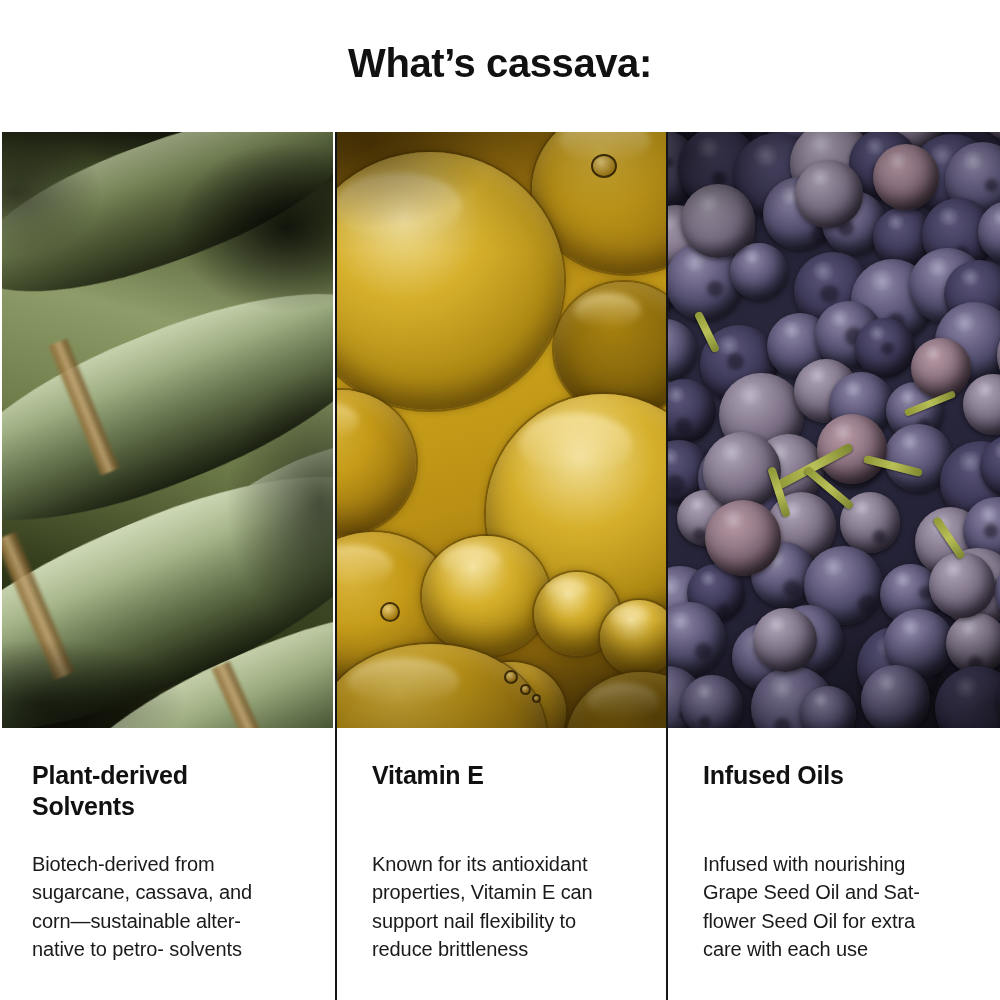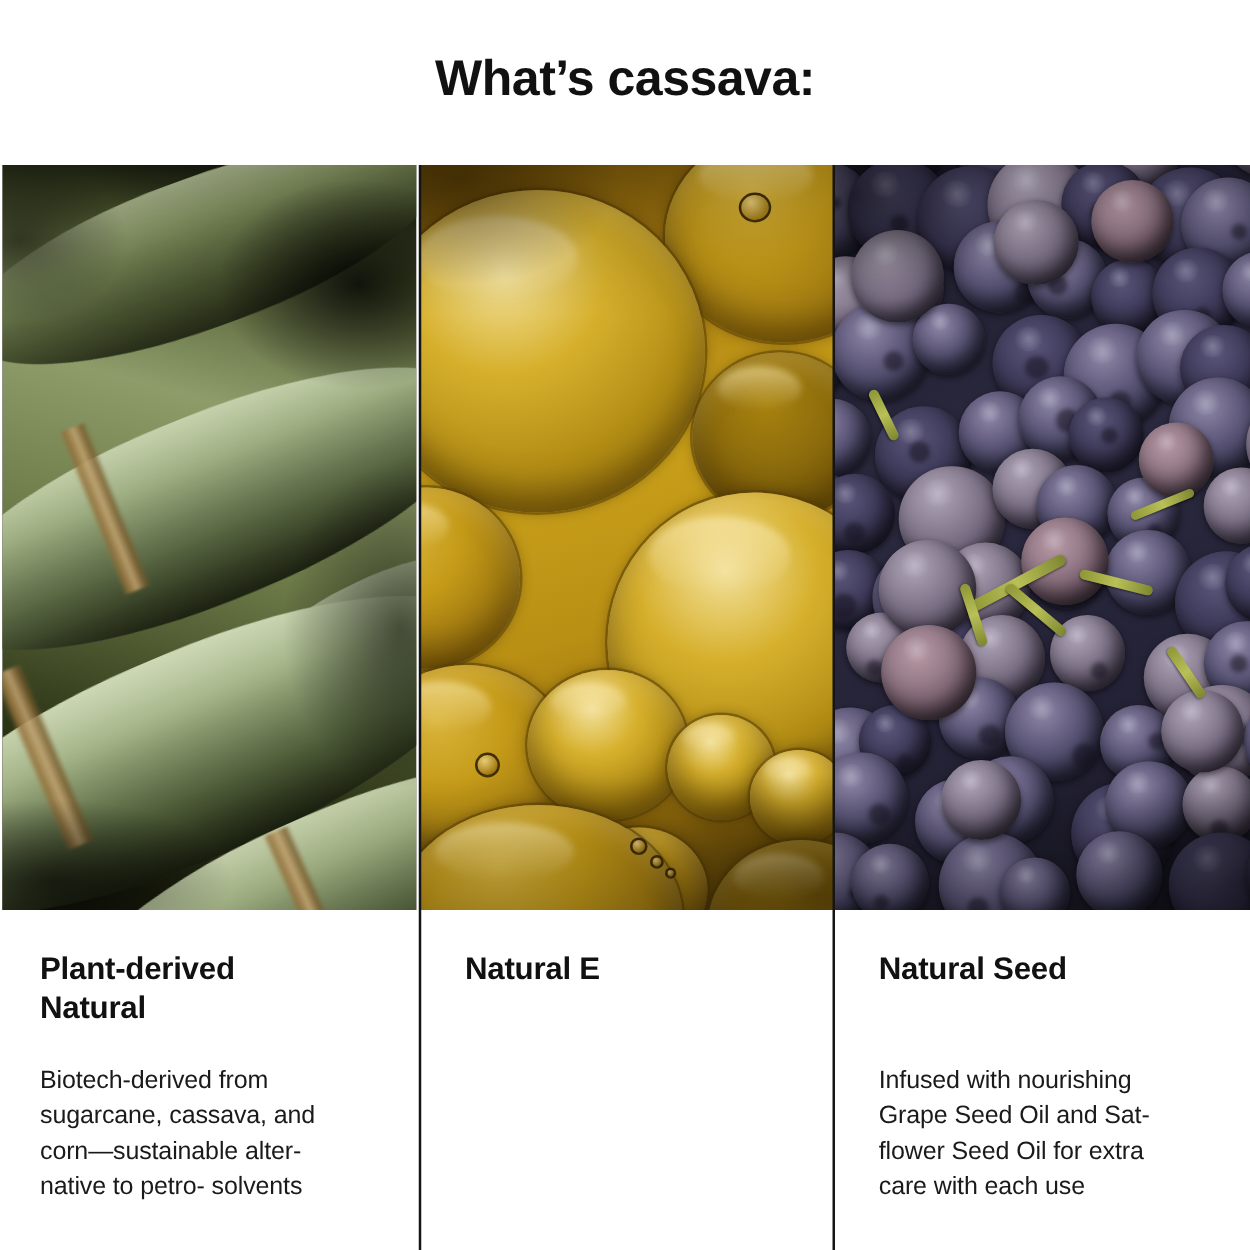--- a/index.html
+++ b/index.html
@@ -283,21 +283,21 @@
       <div class="node cane-n1"></div>
       <div class="stalk cane-s5"></div>
       <div class="stalk cane-s2"></div>
       <div class="node cane-n2"></div>
       <div class="stalk cane-s3"></div>
       <div class="node cane-n3"></div>
       <div class="layer cane-dark"></div>
     </div>
     <div class="textblock">
       <div class="card-title">Plant-derived
-Natural</div>
+Solvents</div>
       <div class="card-body">Biotech-derived from
 sugarcane, cassava, and
 corn—sustainable alter-
 native to petro- solvents</div>
     </div>
   </div>
 
   <div class="col">
     <div class="photo">
       <div class="layer oil-base"></div>
@@ -314,21 +314,25 @@
       <div class="bub ob10"></div>
       <div class="bub dark ob11"></div>
       <div class="minib mb1"></div>
       <div class="minib mb2"></div>
       <div class="minib mb3"></div>
       <div class="minib mb4"></div>
       <div class="minib mb5"></div>
       <div class="layer oil-shade"></div>
     </div>
     <div class="textblock">
-      <div class="card-title">Natural E</div>
+      <div class="card-title">Vitamin E</div>
+      <div class="card-body">Known for its antioxidant
+properties, Vitamin E can
+support nail flexibility to
+reduce brittleness</div>
     </div>
   </div>
 
   <div class="col">
     <div class="photo">
       <div class="layer grape-base"></div>
       <div id="grape-field" style="position:absolute;inset:0;">
           <div class="grape deep" style="left: 25.2882px; top: -45.9597px; width: 63.1784px; height: 63.1784px;"></div>
           <div class="spot" style="left: 66.3323px; top: -5.86379px; width: 13.6379px; height: 13.6379px;"></div>
           <div class="grape" style="left: 92.2277px; top: -68.0637px; width: 84.8452px; height: 84.8452px;"></div>
@@ -455,21 +459,21 @@
           <div class="stem" style="left: 132px; top: 352px; width: 60px; height: 8px; transform: rotate(40deg);"></div>
           <div class="stem" style="left: 86px; top: 356px; width: 52px; height: 8px; transform: rotate(72deg);"></div>
           <div class="stem" style="left: 196px; top: 330px; width: 60px; height: 8px; transform: rotate(14deg);"></div>
           <div class="stem" style="left: 18px; top: 196px; width: 44px; height: 8px; transform: rotate(64deg);"></div>
           <div class="stem" style="left: 236px; top: 268px; width: 54px; height: 7px; transform: rotate(-22deg);"></div>
           <div class="stem" style="left: 258px; top: 402px; width: 48px; height: 8px; transform: rotate(56deg);"></div>
         </div>
       <div class="layer grape-shade"></div>
     </div>
     <div class="textblock">
-      <div class="card-title">Natural Seed</div>
+      <div class="card-title">Infused Oils</div>
       <div class="card-body">Infused with nourishing
 Grape Seed Oil and Sat-
 flower Seed Oil for extra
 care with each use</div>
     </div>
   </div>
 
 </div>
 
 </body></html>

